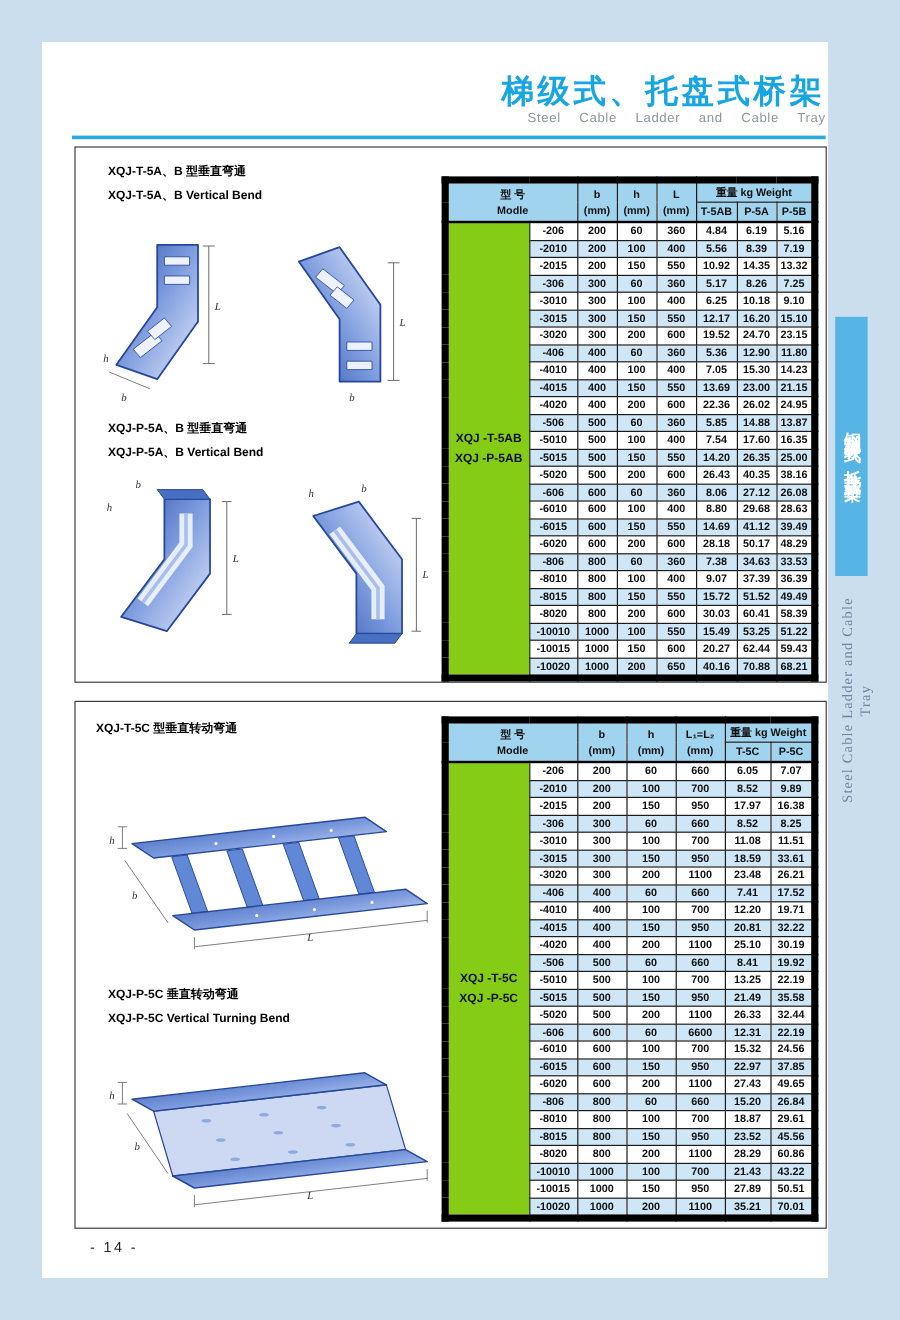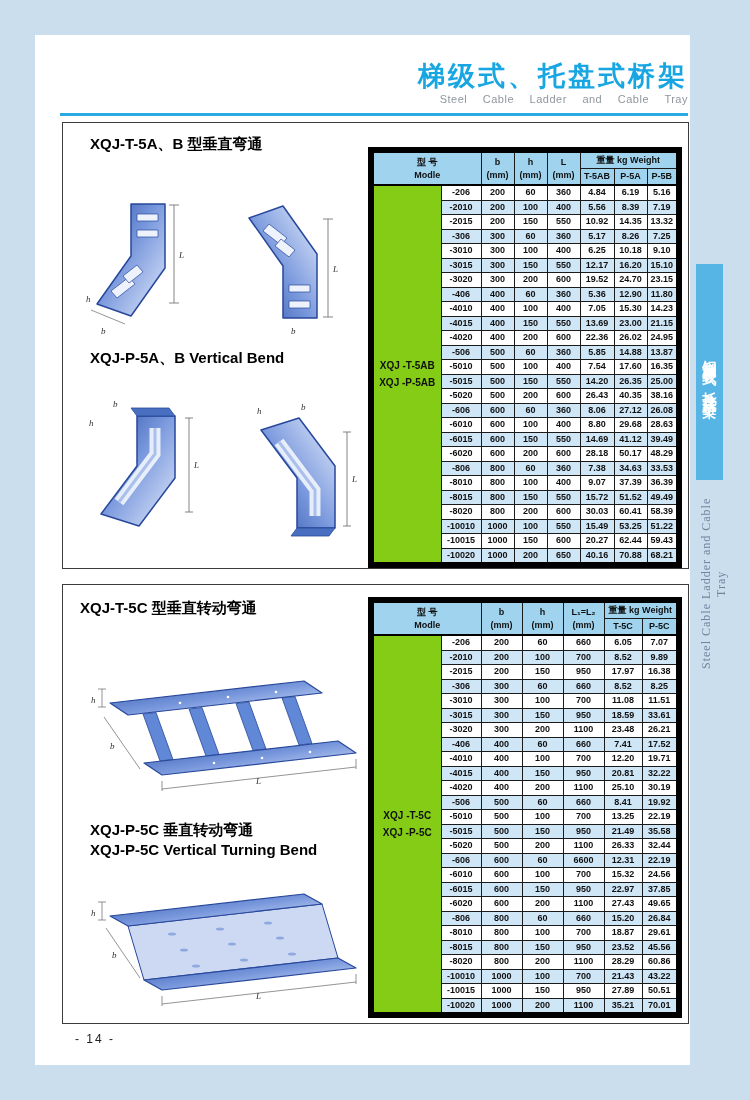--- a/index.html
+++ b/index.html
@@ -10,21 +10,21 @@
   .hdr-title{position:absolute;left:260px;top:58px;width:428px;text-align:right;
              font-size:27px;font-weight:800;color:#17a6e2;letter-spacing:3px;}
   .hdr-sub{position:absolute;left:360px;top:93px;width:328px;text-align:right;
            font-size:11px;color:#8f979c;word-spacing:12px;letter-spacing:0.5px;}
   .hdr-rule{position:absolute;left:60px;top:113px;width:628px;height:3px;background:#29abe2;}
 
   .panel{position:absolute;left:62px;width:625px;border:1px solid #3c3c3c;background:#fff;}
   .p1{top:122px;height:445px;}
   .p2{top:584px;height:438px;}
 
-  .prod-title{position:absolute;font-size:15px;font-weight:bold;color:#000;line-height:20px;white-space:nowrap;}
+  .prod-title{position:absolute;font-size:10px;font-weight:bold;color:#000;line-height:20px;white-space:nowrap;}
 
   .draw{position:absolute;}
 
   .dtable{position:absolute;border-collapse:collapse;table-layout:fixed;background:#fff;
           border:6px solid #000000;}
   .dtable th,.dtable td{border:1px solid #1b1b1b;text-align:center;vertical-align:middle;
           padding:0;color:#101010;overflow:hidden;white-space:nowrap;}
   .dtable th{background:#9fd3ee;font-weight:bold;font-size:9px;height:15px;}
   .dtable th div{line-height:13px;}
   .dtable thead{border-bottom:2px solid #000;}
@@ -53,22 +53,24 @@
 
   <div class="hdr-title">梯级式、托盘式桥架</div>
   <div class="hdr-sub">Steel Cable Ladder and Cable Tray</div>
   <div class="hdr-rule"></div>
 
   <div class="panel p1"></div>
   <div class="panel p2"></div>
 
   <div class="prod-title" style="left:90px;top:134px">
     <div>XQJ-T-5A、B 型垂直弯通</div>
+    <div>XQJ-T-5A、B Vertical Bend</div>
   </div>
   <div class="prod-title" style="left:90px;top:348px">
+    <div>XQJ-P-5A、B 型垂直弯通</div>
     <div>XQJ-P-5A、B Vertical Bend</div>
   </div>
 
   <svg class="draw" style="left:85px;top:192px" width="275" height="145" viewBox="0 0 275 145">
     <defs>
       <linearGradient id="g1" x1="0" y1="0" x2="1" y2="1">
         <stop offset="0" stop-color="#2f55ab"></stop>
           <stop offset="0.45" stop-color="#7897dc"></stop>
           <stop offset="1" stop-color="#e4ecfc"></stop>
       </linearGradient>

